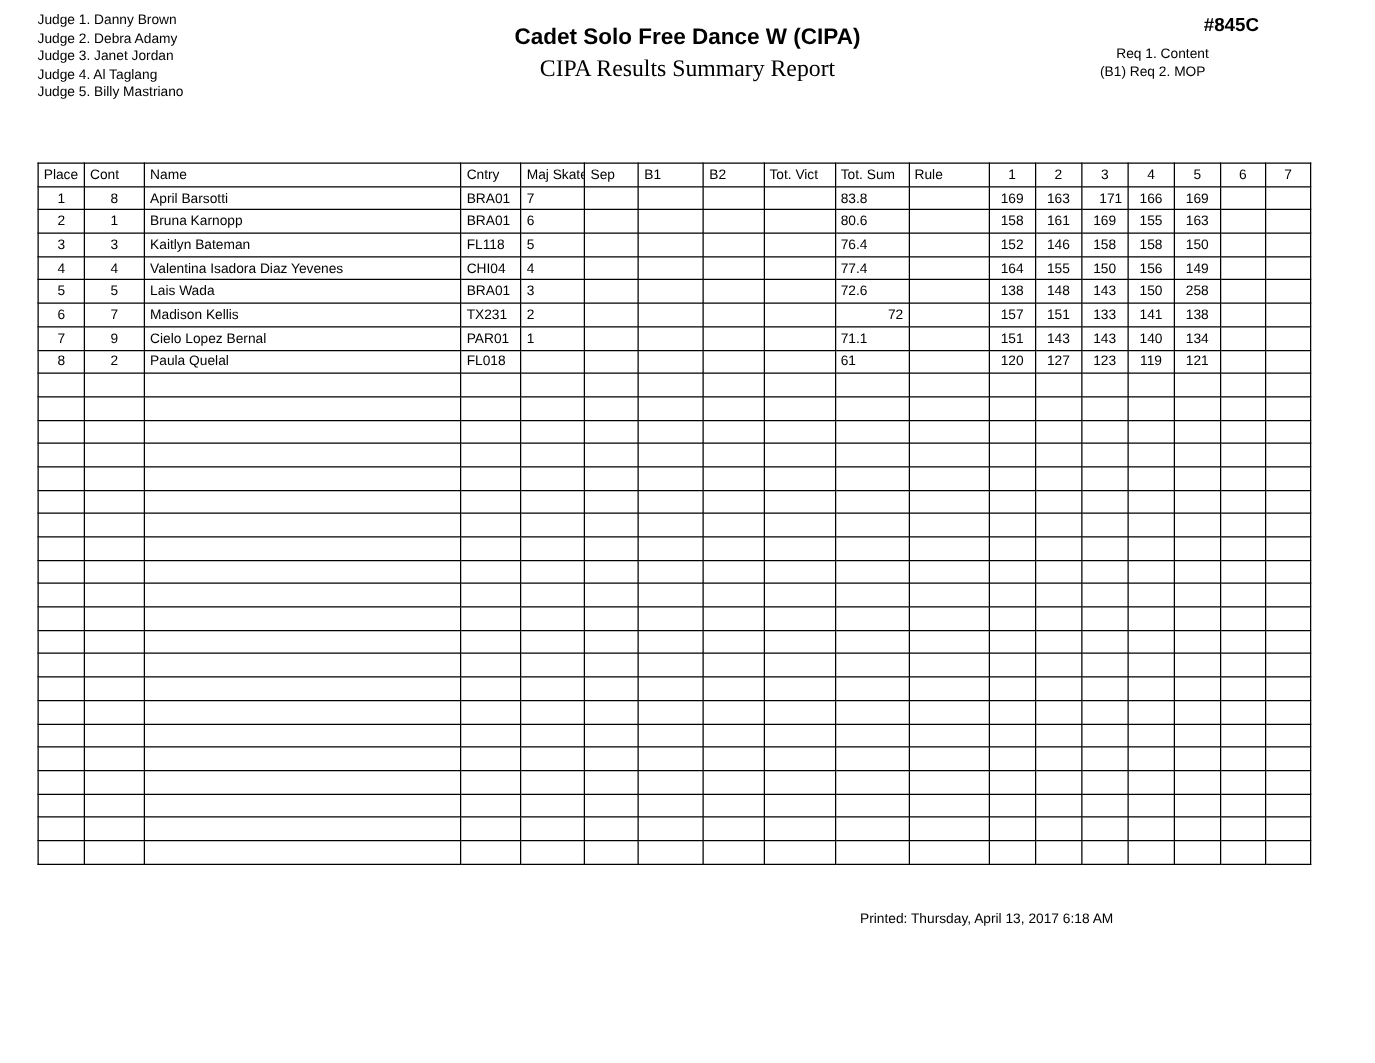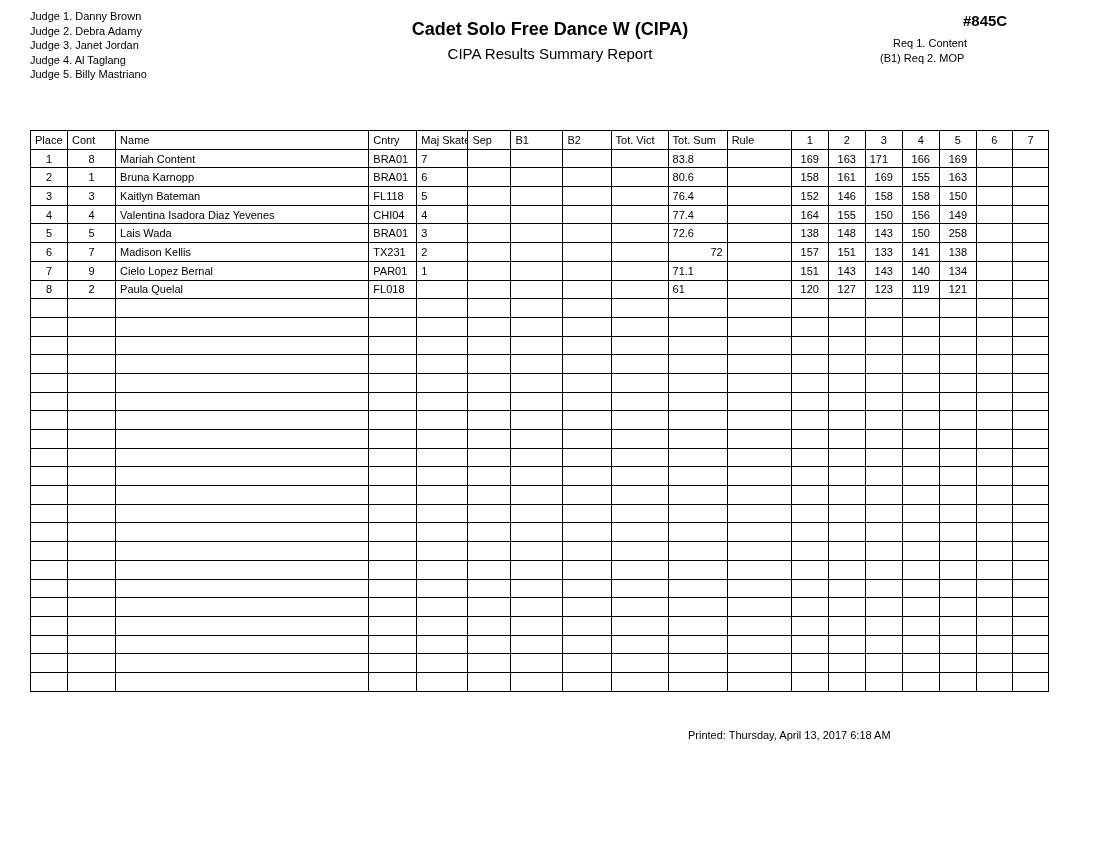--- a/index.html
+++ b/index.html
@@ -6,21 +6,21 @@
   html, body { background: #ffffff; }
   body {
     width: 1100px; height: 850px; position: relative;
     font-family: "Liberation Sans", sans-serif; color: #000;
   }
   .judges { position: absolute; left: 30px; top: 9px; font-size: 11px; line-height: 14.5px; }
   .center-header { position: absolute; left: 0; top: 15px; width: 1100px; text-align: center; }
   .title  { font-size: 16px; font-weight: bold; }
   .venue  { font-size: 14px; margin-top: 2px; }
   .event  { font-size: 18px; font-weight: bold; margin-top: 4px; }
-  .report { font-size: 15px; margin-top: 5px; }
+  .report { font-size: 19px; margin-top: 5px; font-family: Liberation Serif, serif; }
   .right-block { position: absolute; left: 880px; top: 14px; width: 190px; font-size: 11px; line-height: 14px; }
   .evnum { font-size: 15px; font-weight: bold; margin-left: 83px; }
   .req1  { margin-top: 8px; margin-left: 13px; }
   .req2  { margin-top: 1px; }
   table.results {
     position: absolute; left: 30px; top: 130px; width: 1019px;
     border-collapse: collapse; table-layout: fixed; font-size: 11px;
   }
   .results th, .results td {
     border: 1px solid #000; height: 18.7px; padding: 0 4px;
@@ -72,32 +72,32 @@
           <th style="width: 37px; text-align: center;">4</th>
           <th style="width: 37px; text-align: center;">5</th>
           <th style="width: 36px; text-align: center;">6</th>
           <th style="width: 36px; text-align: center;">7</th>
         </tr>
     </thead>
     <tbody>
         <tr>
           <td style="text-align: center;">1</td>
           <td style="text-align: center;">8</td>
-          <td style="text-align: left;">Mariah Content</td>
+          <td style="text-align: left;">April Barsotti</td>
           <td style="text-align: left;">BRA01</td>
           <td style="text-align: left;">7</td>
           <td style="text-align: left;"></td>
           <td style="text-align: left;"></td>
           <td style="text-align: left;"></td>
           <td style="text-align: left;"></td>
           <td style="text-align: left;">83.8</td>
           <td style="text-align: left;"></td>
           <td style="text-align: center;">169</td>
           <td style="text-align: center;">163</td>
-          <td style="text-align: left; margin-top: 12px;">171</td>
+          <td style="text-align: right; margin-top: 12px;">171</td>
           <td style="text-align: center;">166</td>
           <td style="text-align: center;">169</td>
           <td style="text-align: center;"></td>
           <td style="text-align: center;"></td>
         </tr>
         <tr>
           <td style="text-align: center;">2</td>
           <td style="text-align: center;">1</td>
           <td style="text-align: left;">Bruna Karnopp</td>
           <td style="text-align: left;">BRA01</td>

